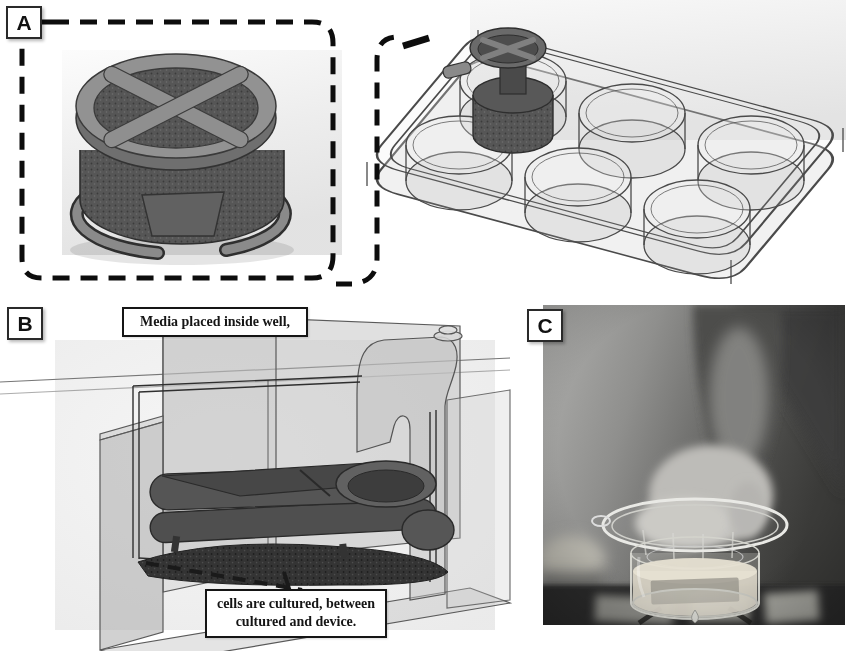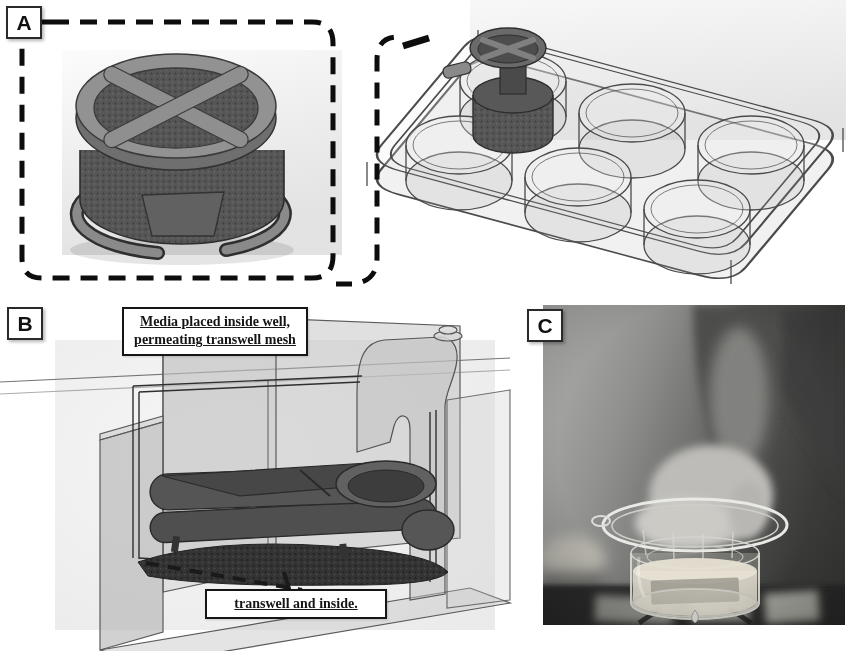--- a/index.html
+++ b/index.html
@@ -5,21 +5,21 @@
   html,body{margin:0;padding:0;background:#fff;}
   .canvas{position:relative;width:846px;height:651px;background:#fff;overflow:hidden;
           font-family:"Liberation Sans",sans-serif;}
   .abs{position:absolute;}
   .plabel{position:absolute;width:32px;height:29px;background:#fff;border:2px solid #2a2a2a;
           box-shadow:2px 2px 3px rgba(0,0,0,.28);display:flex;align-items:center;justify-content:center;
           font:bold 21px/1 "Liberation Sans",sans-serif;color:#111;z-index:5;}
   .note{position:absolute;background:#fff;border:2px solid #151515;z-index:4;
         font:bold 14px/1.32 "Liberation Serif",serif;color:#151515;text-align:center;
         padding:4px 5px;box-shadow:1px 1px 2px rgba(0,0,0,.15);}
-  .note span{display:block;white-space:nowrap;text-decoration:underline;}
+  .note span{display:block;white-space:nowrap;}
   svg{display:block;}
 </style>
 </head>
 <body>
 
 <div class="canvas">
 
   <svg class="abs" style="left:0;top:0" width="846" height="300" viewBox="0 0 846 300">
     <defs>
       <pattern id="speck" width="6" height="6" patternUnits="userSpaceOnUse">
@@ -242,19 +242,19 @@
   </div>
   <div class="plabel" style="left:7px;top:307px">
     <span>B</span>
   </div>
   <div class="plabel" style="left:527px;top:309px">
     <span>C</span>
   </div>
 
   <div class="note" style="left:122px;top:307px;width:172px">
     <span>Media placed inside well,</span>
-    <span>permeating transwell mesh</span>
   </div>
   <div class="note" style="left:205px;top:589px;width:168px">
-    <span>transwell and inside.</span>
+    <span>cells are cultured, between</span>
+    <span>cultured and device.</span>
   </div>
 
 </div>
 
 </body></html>

